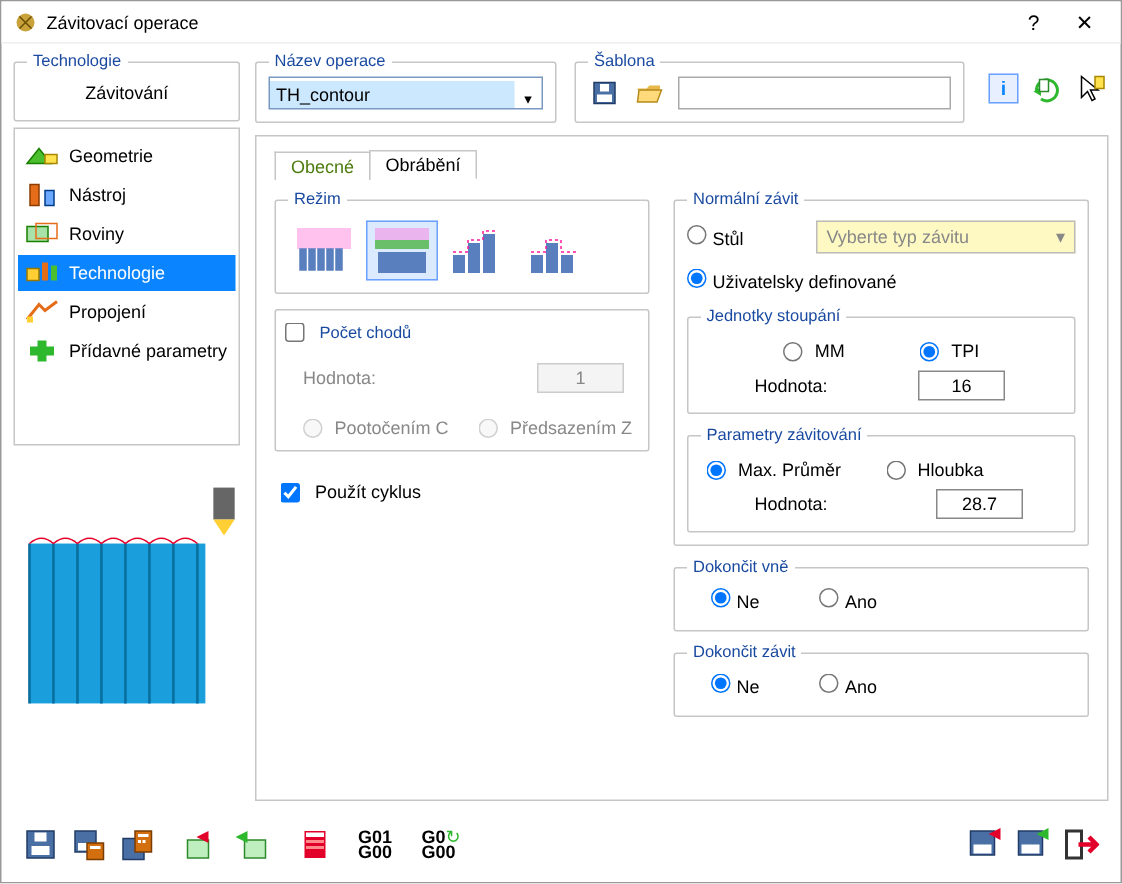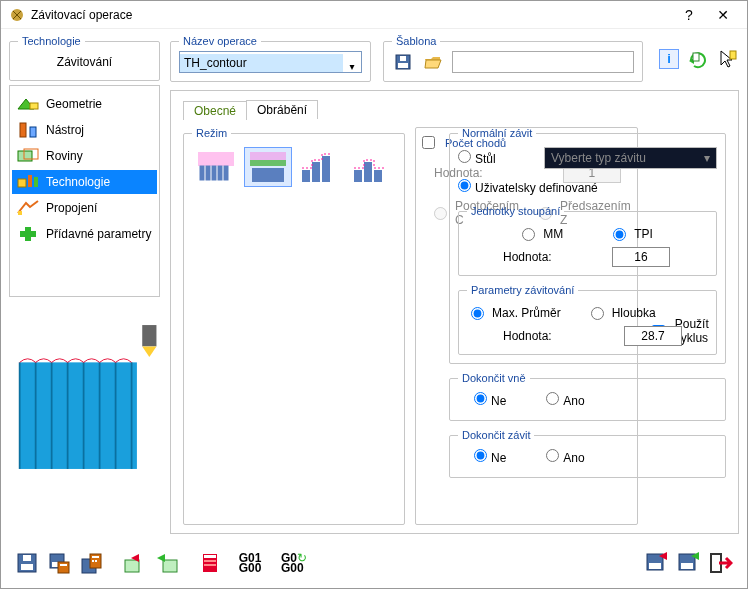--- a/index.html
+++ b/index.html
@@ -32,37 +32,37 @@
   .icon-btn { width:22px; height:22px; display:flex; align-items:center; justify-content:center; cursor:pointer; font-size:14px;}
   .template-field { flex:1; height:22px; border:1px solid #aaa; background:#fff;}
   .info-block { display:flex; gap:8px; align-items:center; margin-left:4px;}
   .info-icon { width:20px; height:20px; display:flex; align-items:center; justify-content:center; color:#0a84ff; font-weight:bold; font-size:13px; border:0; }
   .main-panel { margin-top:8px; flex:1; border:1px solid #c6c6c6; padding:6px 0 0 0; display:flex; flex-direction:column;}
   .tabs { display:flex; align-items:flex-end; padding-left:12px; height:22px;}
   .tab { border:1px solid #c6c6c6; border-bottom:none; padding:2px 10px; margin-right:0; background:#fff; cursor:pointer; font-size:12px;}
   .tab.active { color:#4d7c0f; position:relative; top:1px; background:#fff;}
   .tabs .tab + .tab { margin-left:-1px;}
   .tabcontent { flex:1; display:flex; padding:8px 12px; gap:16px;}
-  .leftpane { width:250px; display:flex; flex-direction:row; gap:10px;}
+  .leftpane { width:250px; display:flex; flex-direction:column; gap:10px;}
   .rightpane { flex:1; display:flex; flex-direction:column; gap:8px;}
   .rezim-row { display:flex; gap:4px; margin-top:4px;}
   .rezim-btn { width:48px; height:40px; border:1px solid transparent; padding:2px; cursor:pointer; display:flex; align-items:center; justify-content:center;}
   .rezim-btn.selected { border:1px solid #6aa0ff; background:#dceaff;}
   .row { display:flex; align-items:center; gap:8px; margin-top:6px;}
   .row label.r { cursor:pointer; display:flex; align-items:center; gap:4px;}
   .val-input { border:1px solid #888; height:20px; width:58px; text-align:center; background:#fff;}
   .val-input:disabled { background:#f4f4f4; color:#888; border-color:#ccc;}
   .small-legend { color:#1a4aa0; font-size:11px; }
   .chod-box { padding:8px 6px; }
   .chk-row { display:flex; align-items:center; gap:6px; margin-bottom:8px;}
   .chod-body { display:flex; flex-direction:column; gap:10px; padding-left:12px; color:#888;}
   .chod-body label { color:#888;}
   .use-cycle { margin-top:10px; display:flex; align-items:center; gap:6px; margin-left:4px;}
   .nz-row { display:flex; align-items:center; gap:6px;}
-  .dd-sel { flex:1; height:22px; border:1px solid #bbb; background:#0f172a; color:#888; padding:0 6px; display:flex; align-items:center; justify-content:space-between;}
+  .dd-sel { flex:1; height:22px; border:1px solid #bbb; background:#fef9c3; color:#888; padding:0 6px; display:flex; align-items:center; justify-content:space-between;}
   .paramrow { display:flex; align-items:center; justify-content:space-between; gap:12px; padding:0 6px;}
   .paramrow .lbl { }
   .dokoncit { display:flex; gap:40px; padding:4px 16px;}
   .footer { height:50px; display:flex; align-items:center; padding:0 12px; gap:4px; border-top:0;}
   .footer .fbtn { width:28px; height:28px; display:flex; align-items:center; justify-content:center; cursor:pointer;}
   .footer .spacer { flex:1;}
   .gtxt { font-family:monospace; font-size:10px; line-height:10px; display:flex; flex-direction:column; margin-left:2px;}
   .gtxt2 { font-family:monospace; font-size:10px; line-height:10px; display:flex; flex-direction:column; margin-left:2px;}
   .gtxt .g1 span, .gtxt2 .g1 span { color:#008000;}
   input[type=radio], input[type=checkbox]{ margin:0 4px 0 0; }

